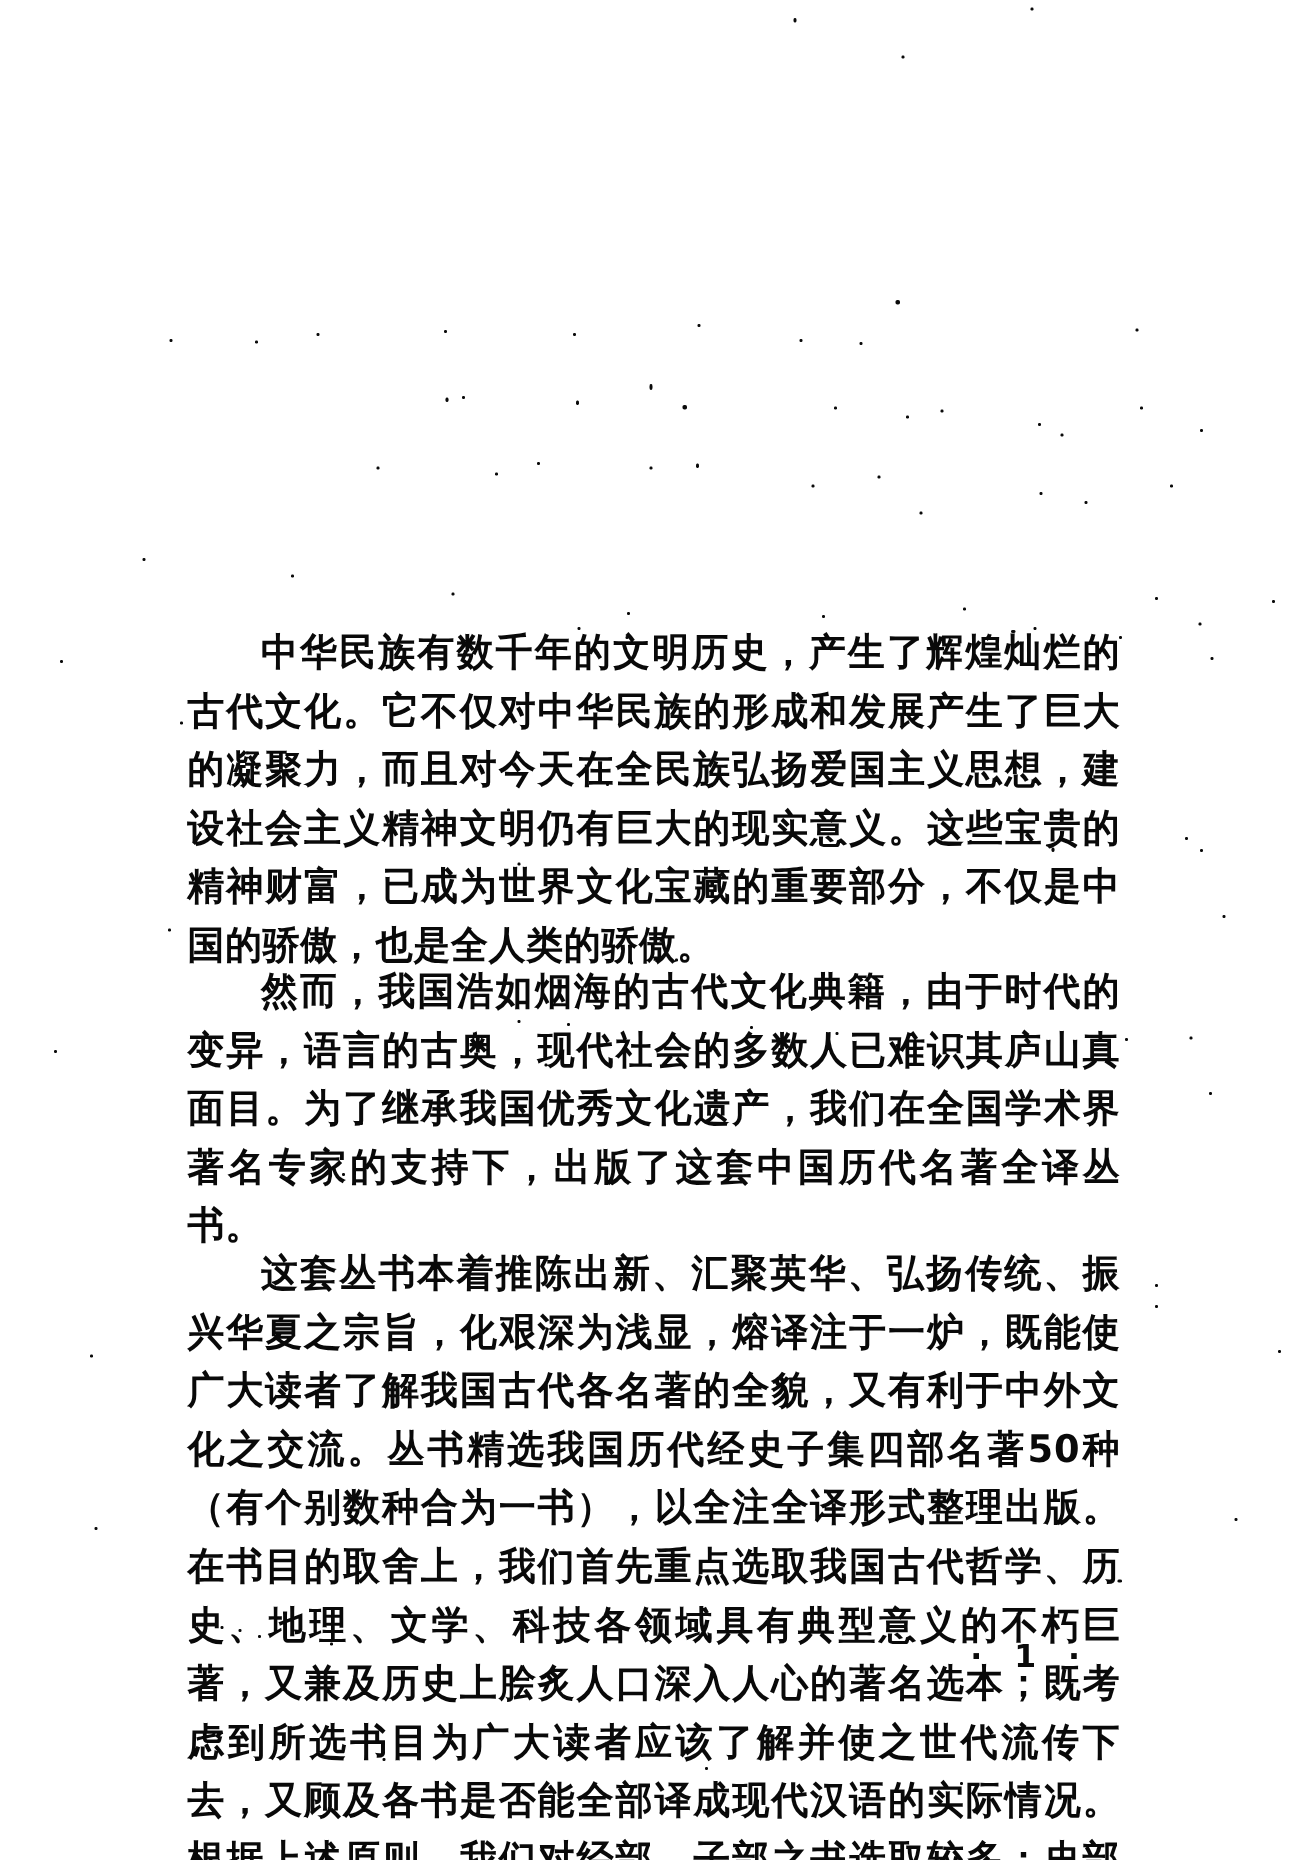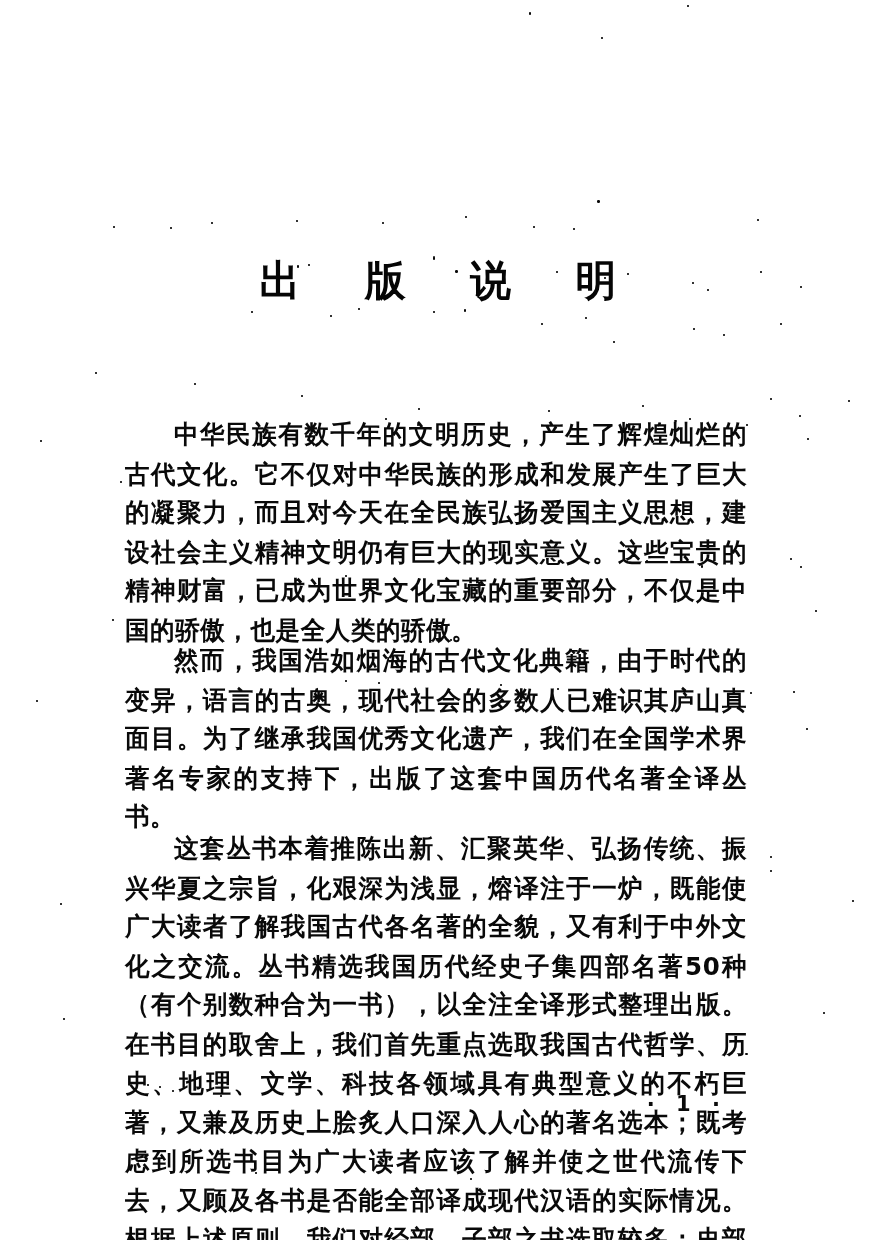--- a/index.html
+++ b/index.html
@@ -91,23 +91,20 @@
     font-weight: 700;
     color: #0b0b0b;
     z-index: 2;
   }
 </style>
 </head>
 <body>
 
 <div class="page">
 
-  <div class="title-block">
-    <div class="doc-title">出 版 说 明</div>
-  </div>
 
   <div class="body-block">
     <p class="para">中华民族有数千年的文明历史，产生了辉煌灿烂的古代文化。它不仅对中华民族的形成和发展产生了巨大的凝聚力，而且对今天在全民族弘扬爱国主义思想，建设社会主义精神文明仍有巨大的现实意义。这些宝贵的精神财富，已成为世界文化宝藏的重要部分，不仅是中国的骄傲，也是全人类的骄傲。</p>
     <p class="para">然而，我国浩如烟海的古代文化典籍，由于时代的变异，语言的古奥，现代社会的多数人已难识其庐山真面目。为了继承我国优秀文化遗产，我们在全国学术界著名专家的支持下，出版了这套中国历代名著全译丛书。</p>
     <p class="para">这套丛书本着推陈出新、汇聚英华、弘扬传统、振兴华夏之宗旨，化艰深为浅显，熔译注于一炉，既能使广大读者了解我国古代各名著的全貌，又有利于中外文化之交流。丛书精选我国历代经史子集四部名著50种（有个别数种合为一书），以全注全译形式整理出版。在书目的取舍上，我们首先重点选取我国古代哲学、历史、地理、文学、科技各领域具有典型意义的不朽巨著，又兼及历史上脍炙人口深入人心的著名选本；既考虑到所选书目为广大读者应该了解并使之世代流传下去，又顾及各书是否能全部译成现代汉语的实际情况。根据上述原则，我们对经部、子部之书选取较多；史部则重点选取具有权威性的编年体通史《资治通鉴》，而对二十四史暂付阙如；在集部着眼于一些有代表性的总集或选集，对历代文人的众多别集暂只译一种作为尝试。</p>
   </div>
 
   <div class="page-number">· 1 ·</div>
 
   <div class="noise-layer">

